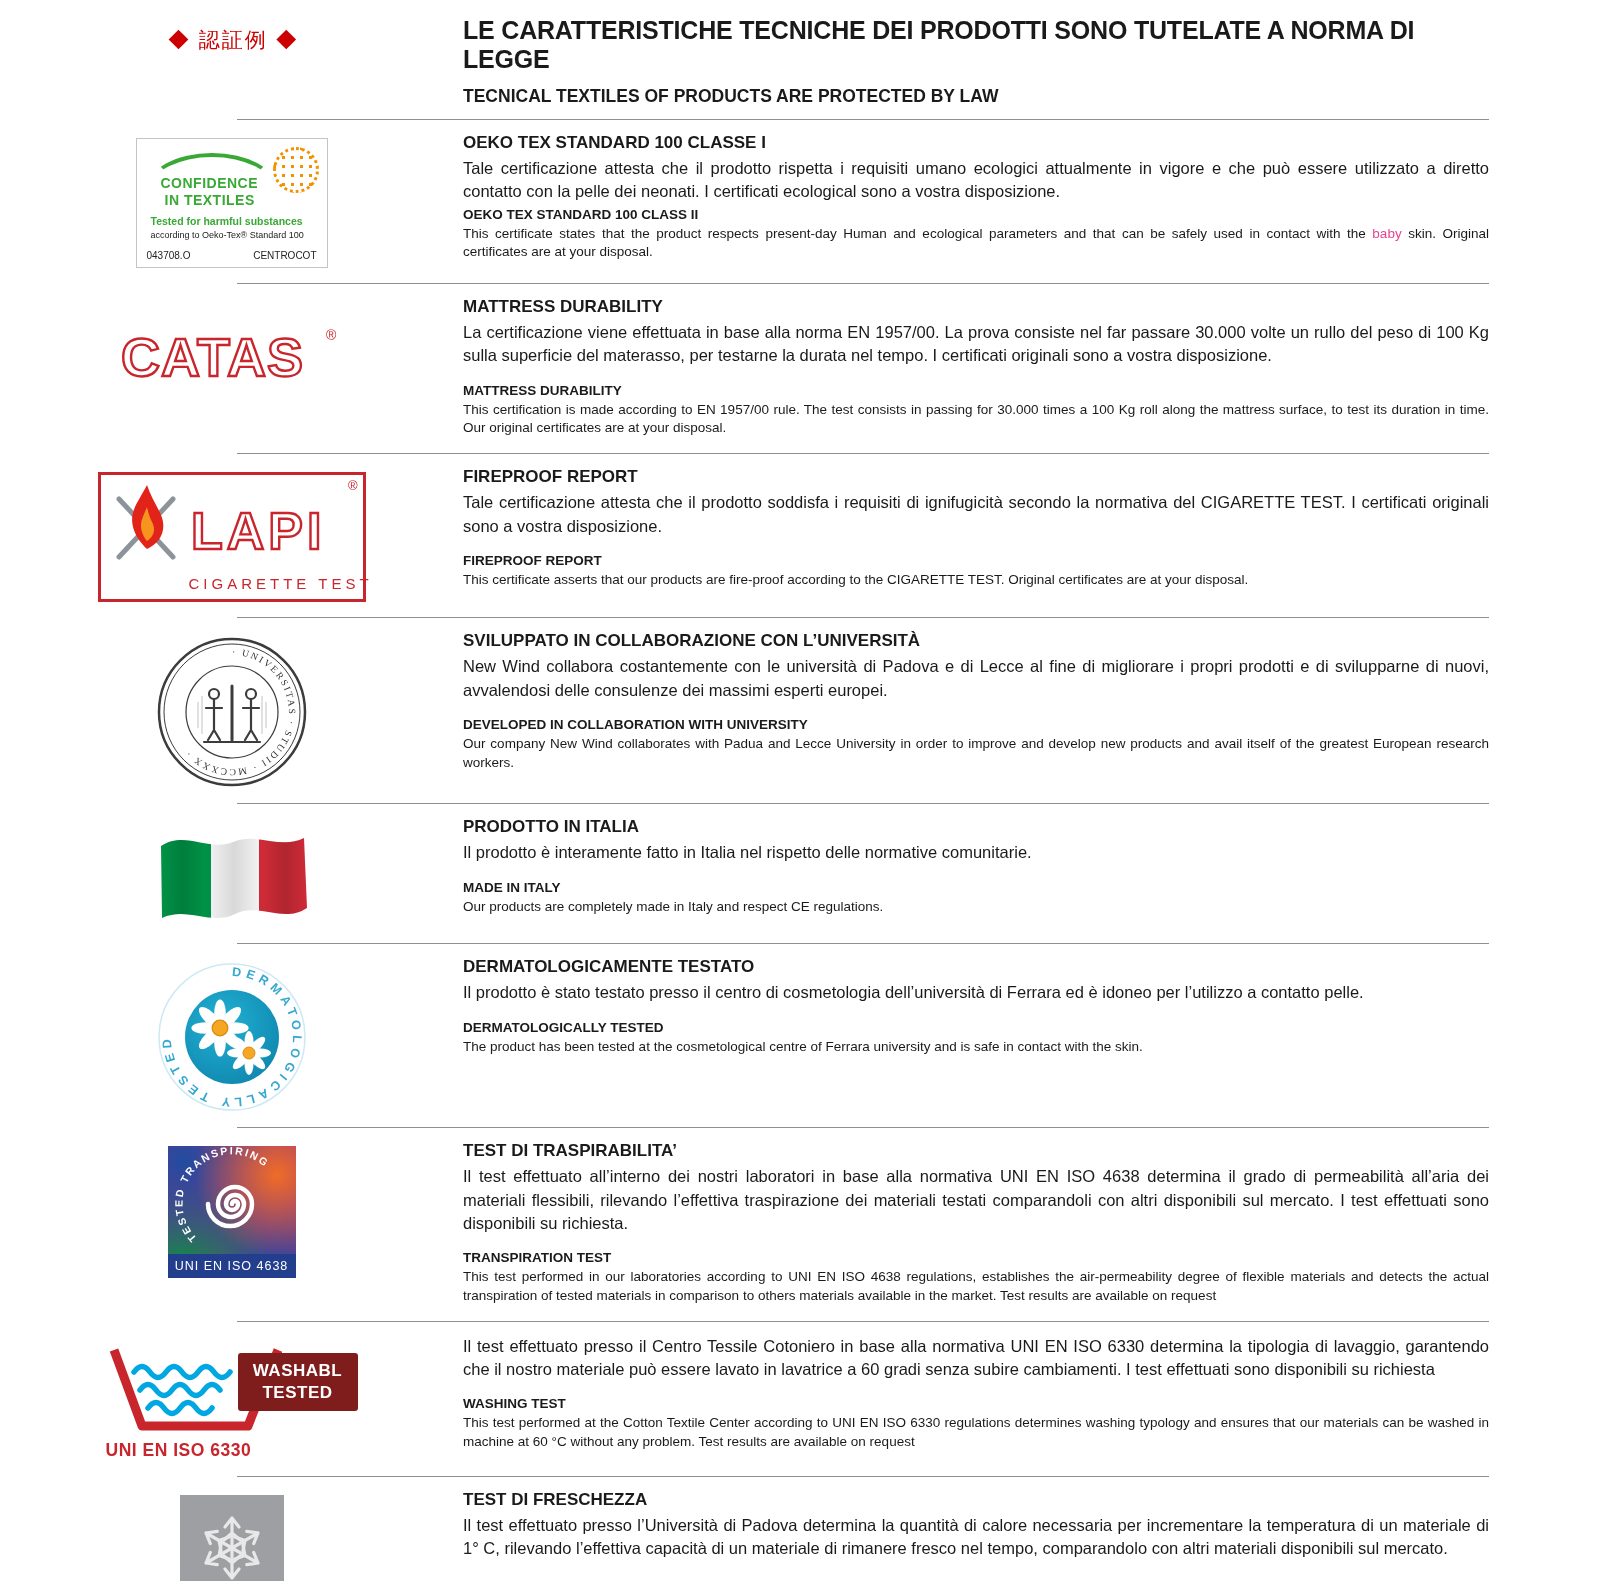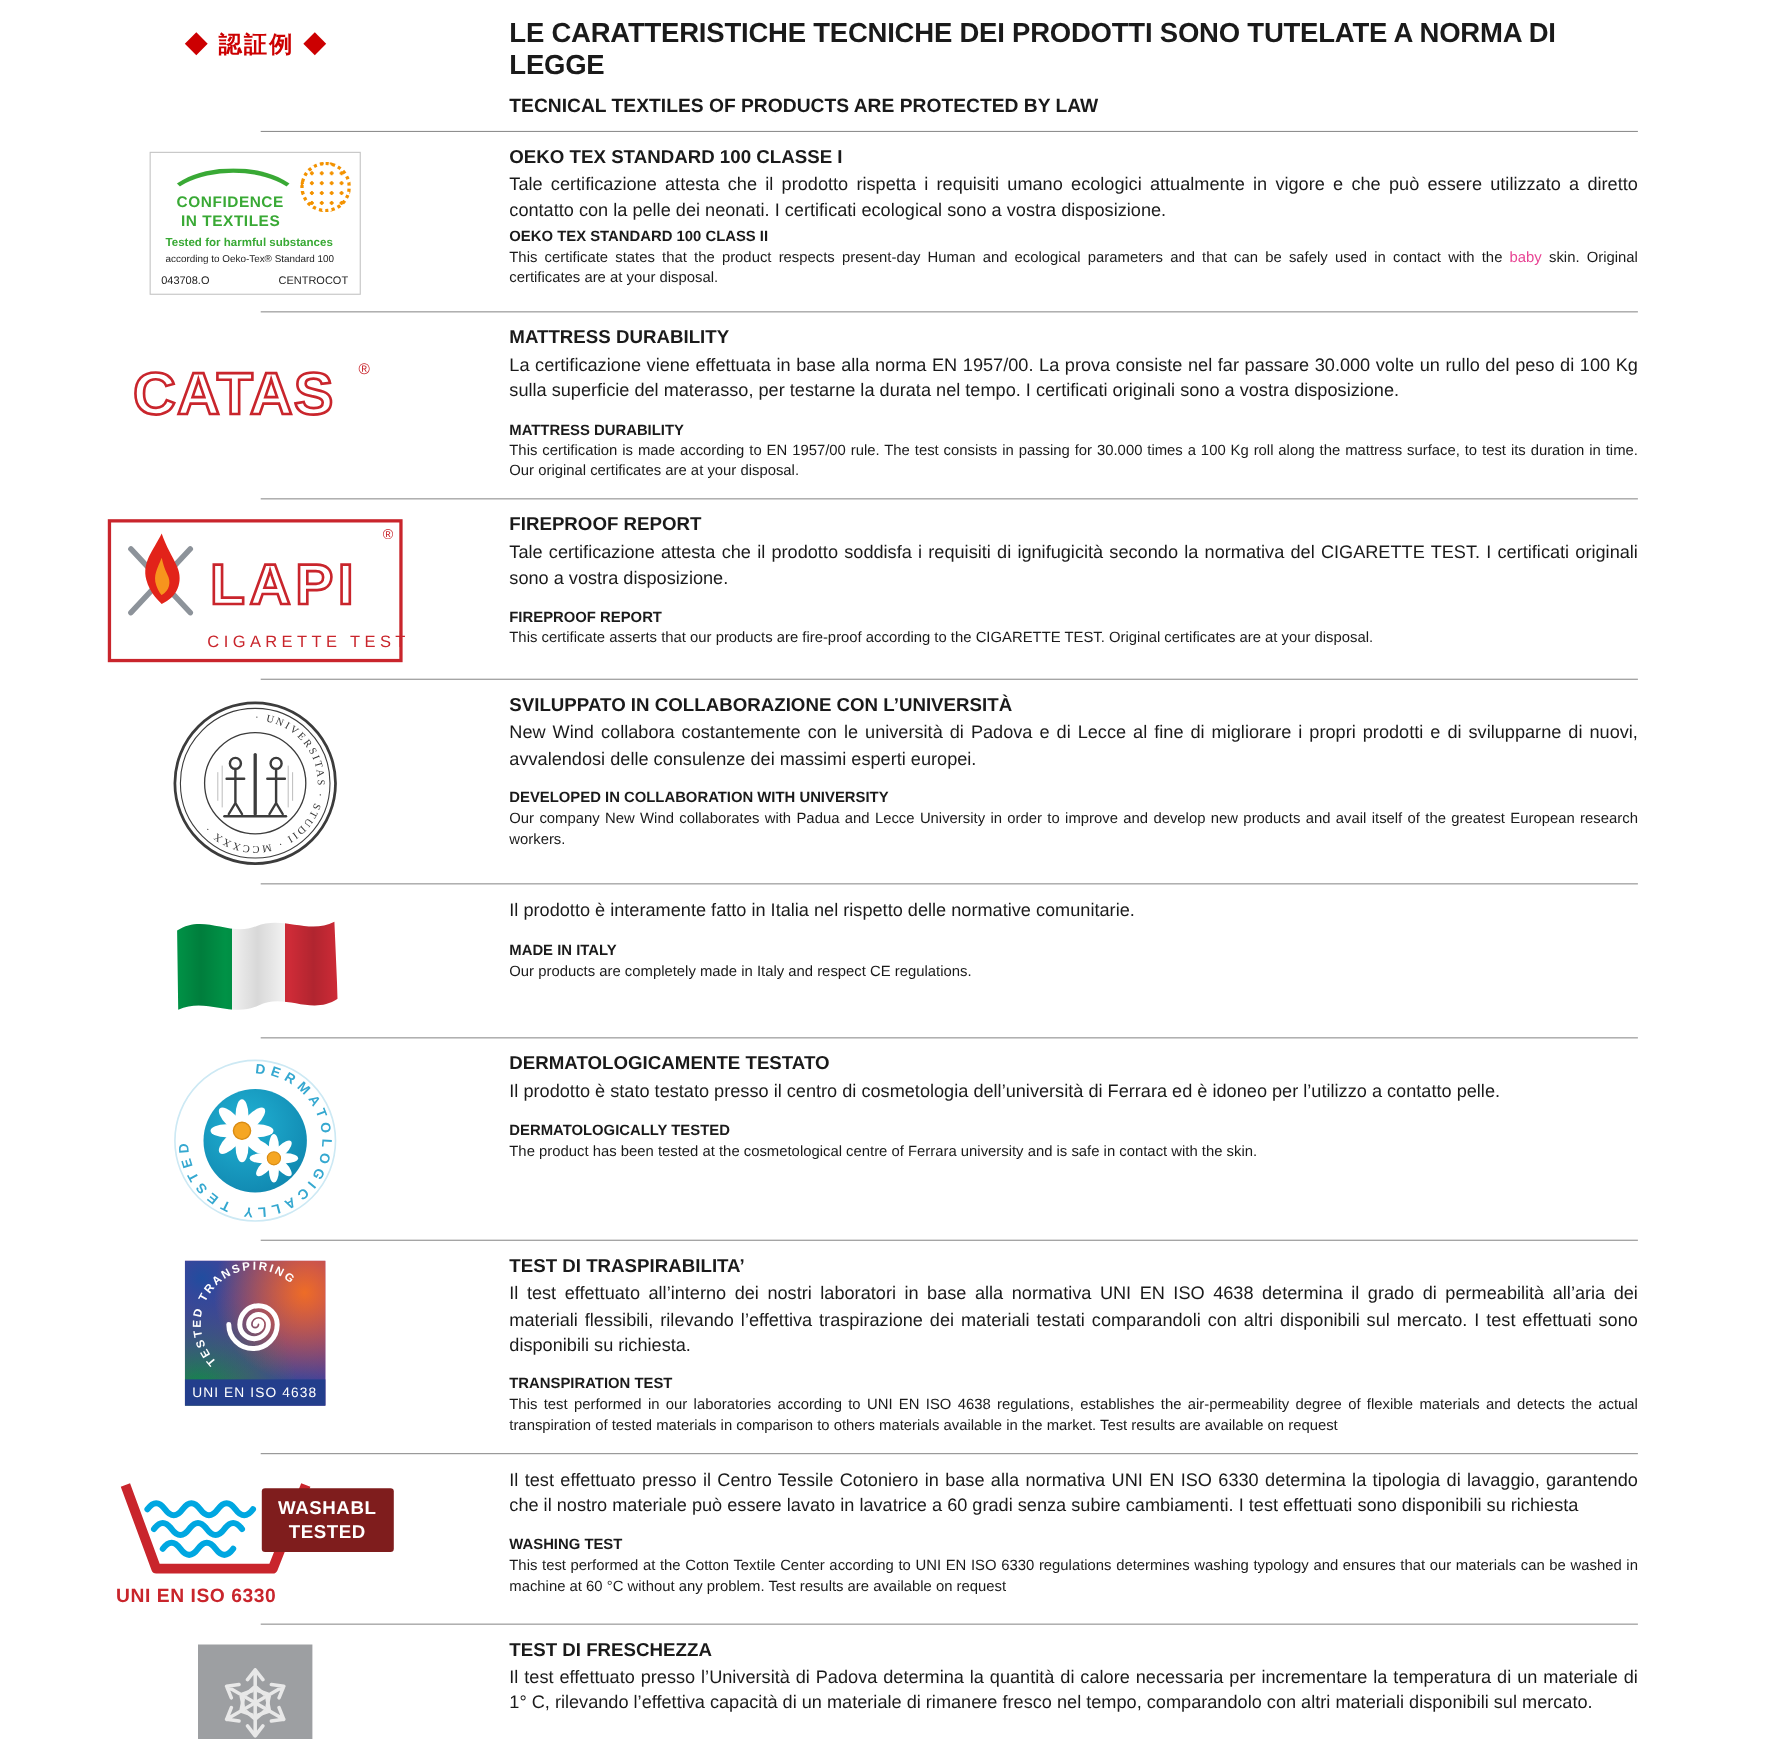--- a/index.html
+++ b/index.html
@@ -2,21 +2,21 @@
 <html><head>
 <meta charset="utf-8">
 <style>
   * { box-sizing: border-box; margin: 0; padding: 0; }
   html,body { background:#ffffff; }
   body { font-family: "Liberation Sans", sans-serif; color:#1a1a1a; }
   .page { width:1610px; min-height:1581px; background:#fff; position:relative; overflow:hidden; }
 
   
   .header { position:relative; padding:16px 121px 12px 463px; }
-  .jp-label { position:absolute; left:168px; top:26px; color:#cc0001; font-size:21px; font-weight:700; letter-spacing:2px; white-space:nowrap; }
+  .jp-label { position:absolute; left:168px; top:26px; color:#cc0001; font-size:21px; font-weight:400; letter-spacing:2px; white-space:nowrap; }
   .main-title { font-size:25px; font-weight:bold; letter-spacing:-0.2px; margin-bottom:12px; }
   .sub-title { font-size:17.5px; font-weight:bold; }
 
   .rule { height:1px; background:#8f8f8f; margin-left:237px; margin-right:121px; }
 
   
   section.cert { display:flex; padding:13px 0 15px; }
   .logo-col { width:463px; flex:none; display:flex; justify-content:center; align-items:flex-start; padding-top:5px; }
   .text-col { width:1026px; flex:none; }
   .it-title { font-size:17px; font-weight:bold; margin-bottom:4px; }
@@ -195,20 +195,21 @@
             <stop offset="0.7" stop-color="rgba(0,0,0,0)"></stop>
             <stop offset="0.85" stop-color="rgba(0,0,0,0.14)"></stop>
             <stop offset="1" stop-color="rgba(0,0,0,0)"></stop>
           </linearGradient>
         </defs>
         <path d="M4,18 C28,2 52,24 76,14 C100,4 124,22 147,10 L150,80 C126,96 102,74 78,86 C54,98 30,78 5,90 Z" fill="url(#tricolor)"></path>
         <path d="M4,18 C28,2 52,24 76,14 C100,4 124,22 147,10 L150,80 C126,96 102,74 78,86 C54,98 30,78 5,90 Z" fill="url(#folds)"></path>
       </svg>
     </div>
     <div class="text-col">
+      <h3 class="it-title">PRODOTTO IN ITALIA</h3>
       <p class="it-body">Il prodotto è interamente fatto in Italia nel rispetto delle normative comunitarie.</p>
       <h4 class="en-title">MADE IN ITALY</h4>
       <p class="en-body">Our products are completely made in Italy and respect CE regulations.</p>
     </div>
   </section>
   <div class="rule"></div>
 
   <section class="cert">
     <div class="logo-col">
       <svg width="150" height="150" viewBox="0 0 150 150">

